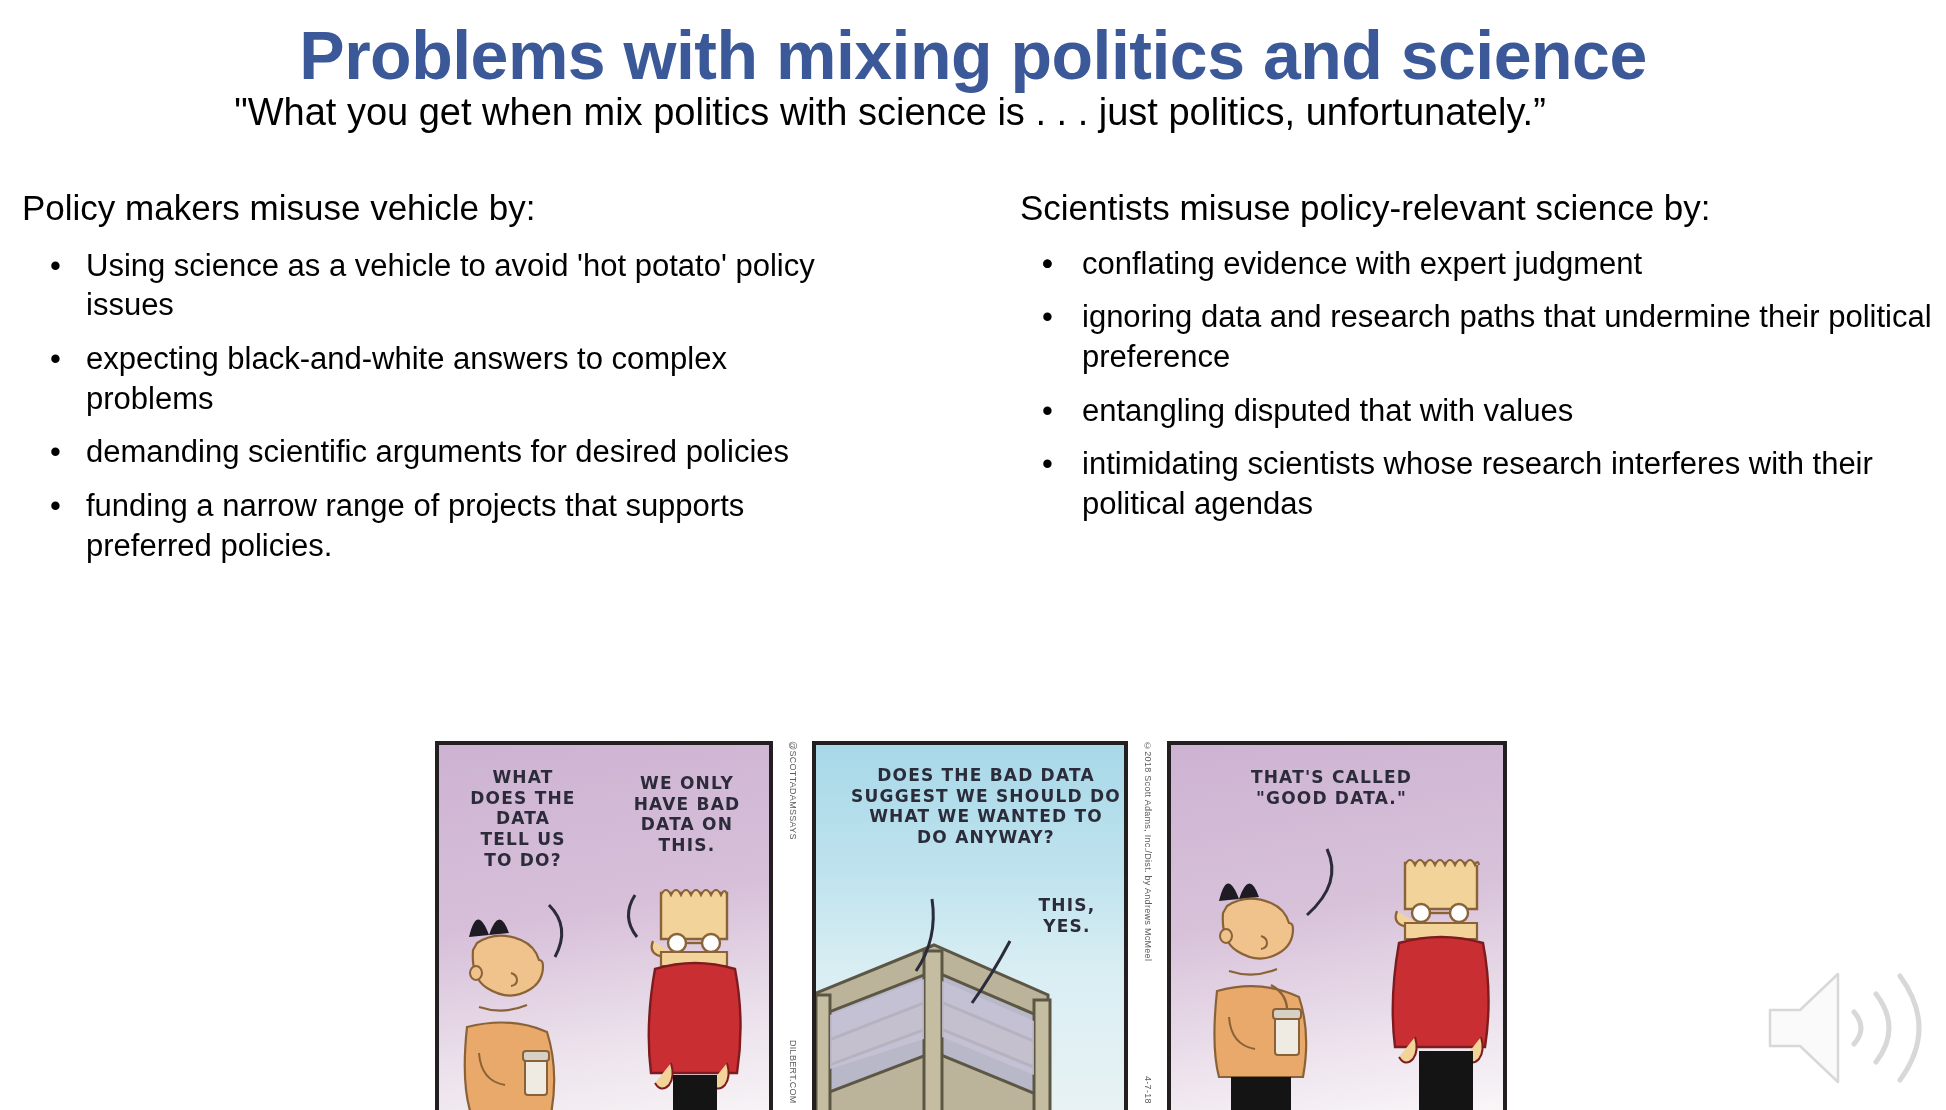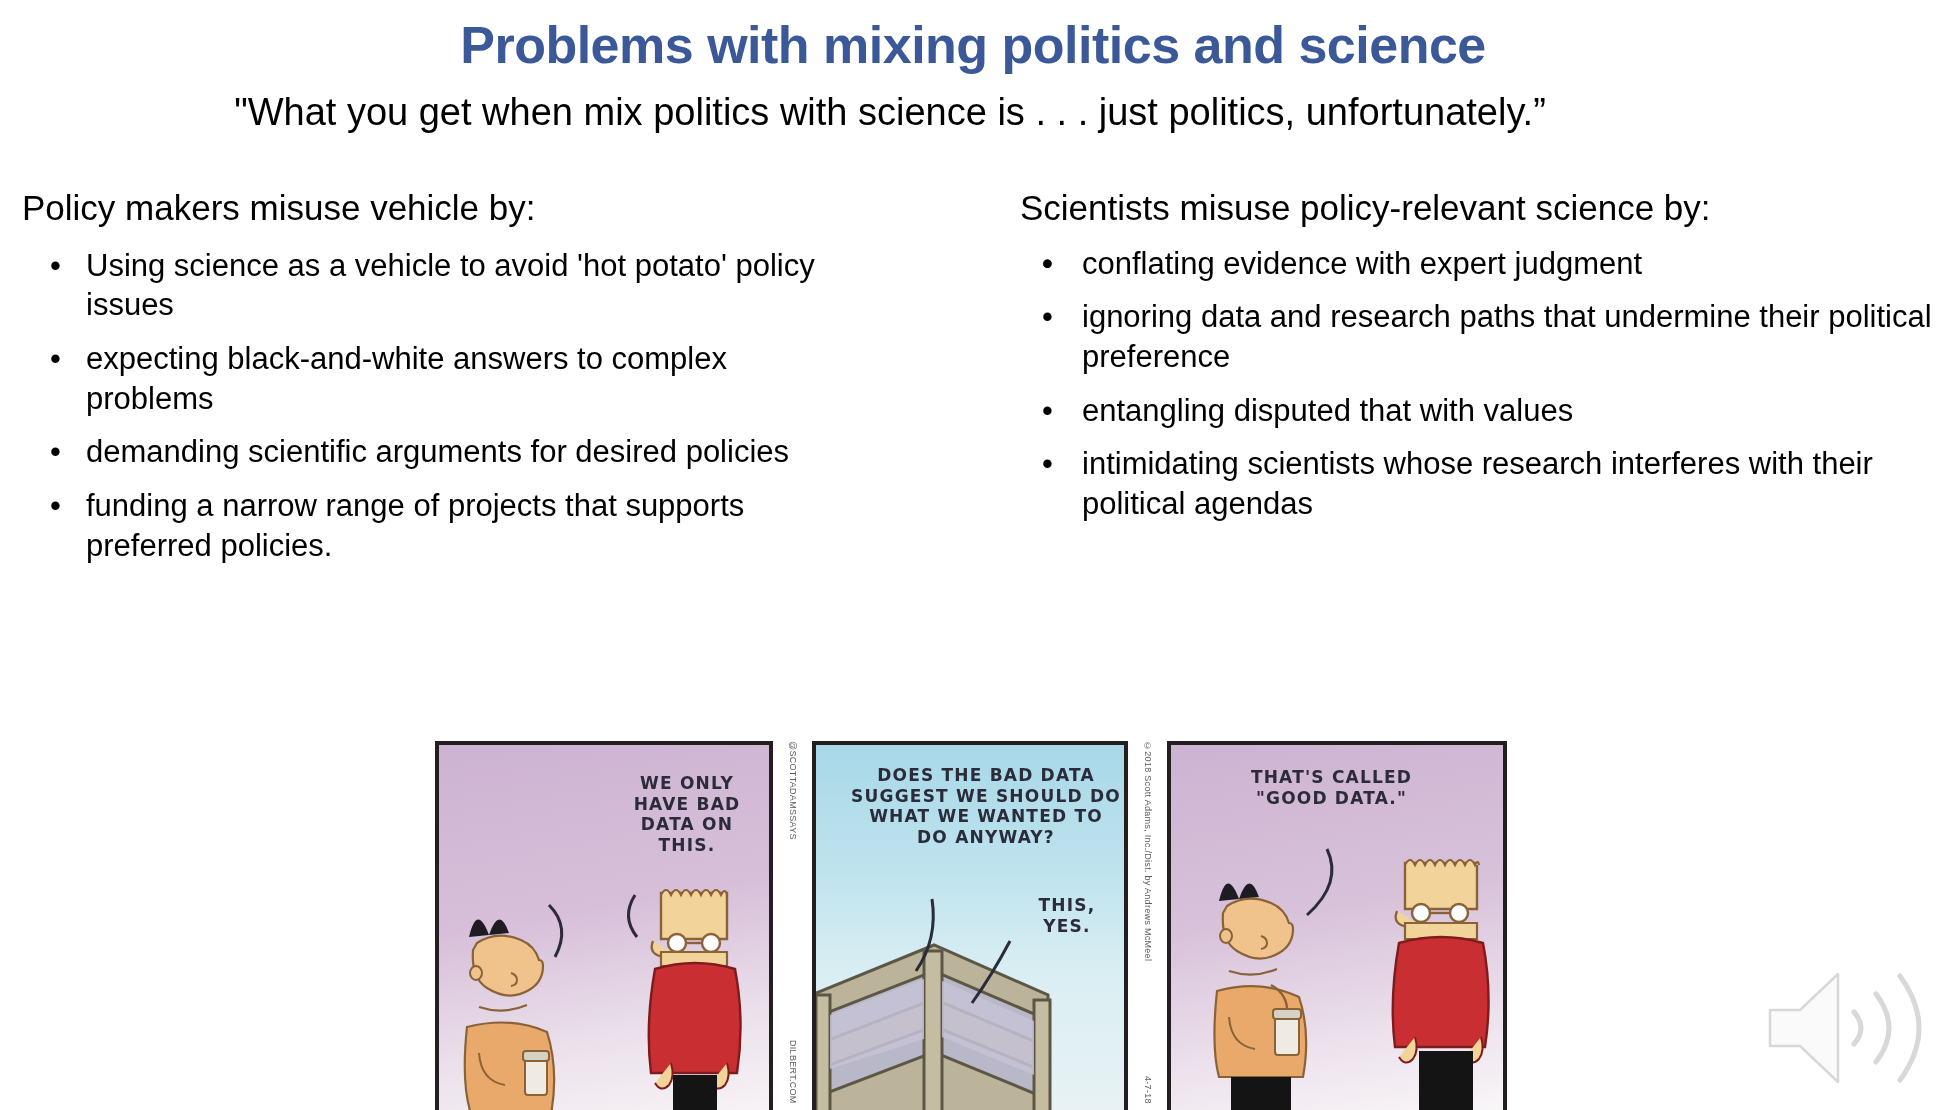--- a/index.html
+++ b/index.html
@@ -17,21 +17,21 @@
     background: #ffffff;
   }
 
   
   .title {
     position: absolute;
     top: 16px;
     left: 0;
     width: 1946px;
     text-align: center;
-    font-size: 52px;
+    font-size: 68px;
     font-weight: bold;
     color: #3b5998;
     letter-spacing: -0.5px;
     line-height: 1.15;
     white-space: nowrap;
   }
 
   
   .subtitle {
     position: absolute;
@@ -210,20 +210,25 @@
       <li>
         <span class="dot">•</span>
         <span>intimidating scientists whose research interferes with their political agendas</span>
       </li>
     </ul>
   </div>
 
   <div id="comic">
 
     <div class="panel p1">
+      <div class="bubble-text t-a">WHAT
+DOES THE
+DATA
+TELL US
+TO DO?</div>
       <div class="bubble-text t-b">WE ONLY
 HAVE BAD
 DATA ON
 THIS.</div>
       <svg class="art" width="338" height="369" viewBox="0 0 338 369">
 
         <path d="M110 160 q22 22 6 52" stroke="#2b2b3a" stroke-width="3" fill="none"></path>
 
         <path d="M196 150 q-14 22 2 42" stroke="#2b2b3a" stroke-width="3" fill="none"></path>
 

